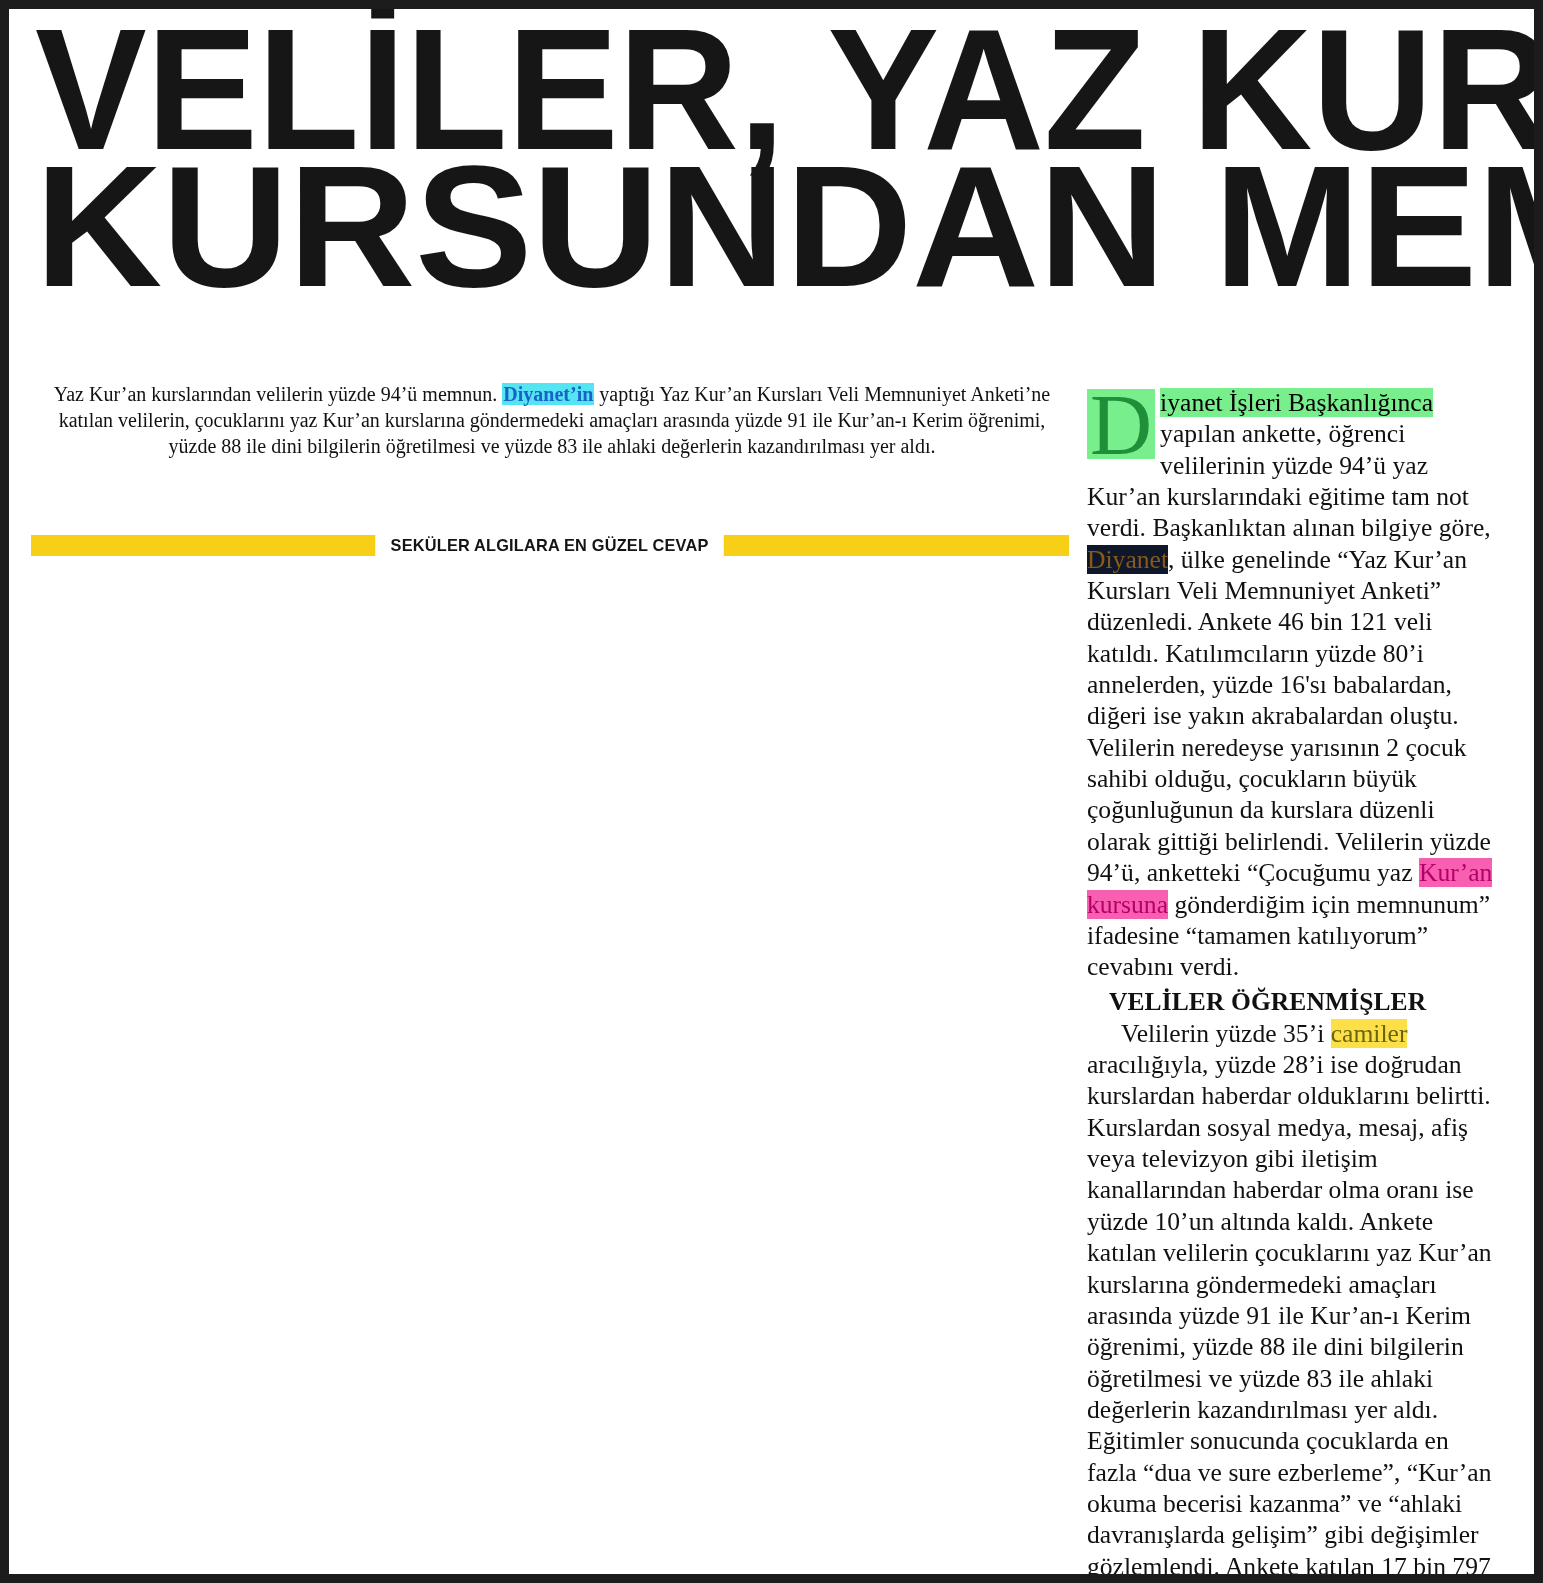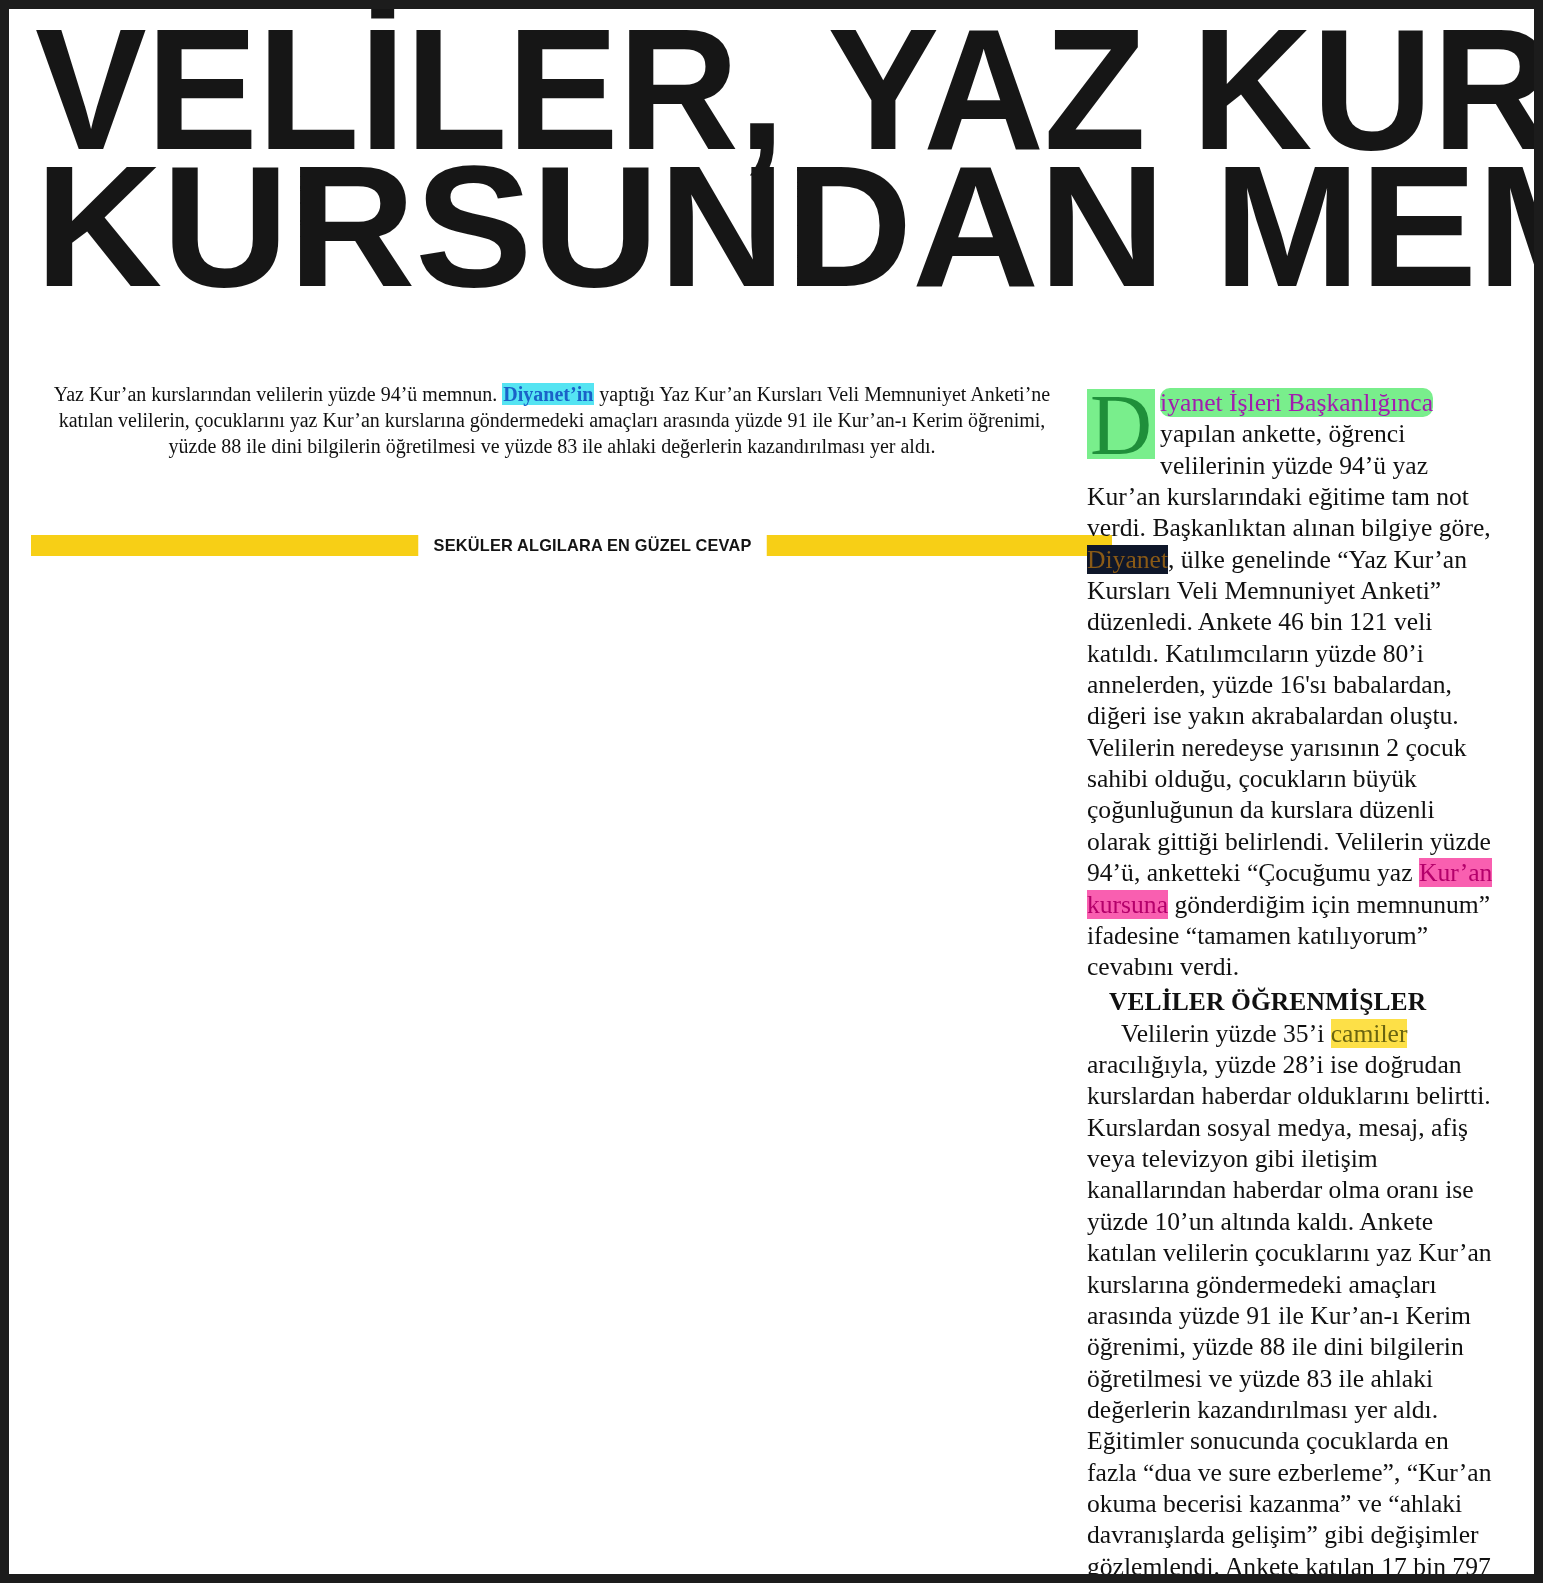--- a/index.html
+++ b/index.html
@@ -75,21 +75,20 @@
   .kicker-bar {
     position: absolute;
     left: 22px;
     top: 526px;
     width: 1038px;
     height: 21px;
     background: #f7cf16;
     display: flex;
     align-items: center;
     justify-content: center;
-    padding-left: 43px;
   }
   .kicker-text {
     background: #ffffff;
     padding: 0 16px;
     height: 21px;
     display: flex;
     align-items: center;
     font-family: "Liberation Sans Narrow", "Liberation Sans", sans-serif;
     font-weight: bold;
     font-size: 17px;
@@ -132,21 +131,21 @@
     font-family: "Liberation Serif", serif;
     font-weight: bold;
     font-size: 25.5px;
     color: #111111;
     margin: 3px 0 1px 0;
     text-indent: 22px;
     letter-spacing: 0.1px;
   }
 
   
-  .hl-green  { background: #79ee8c; color: #a21caf; border-radius: 10px; }
+  .hl-green  { background: #79ee8c; color: #000000; }
   .hl-orange { background: #0f172a; color: #8a5a16; }
   .hl-pink   { background: #f95fb0; color: #b4006a; }
   .hl-yellow { background: #fde047; color: #6a6410; }
 
   .spacer-block {
     position: absolute;
     left: 22px;
     top: 560px;
     width: 1038px;
     height: 1000px;

